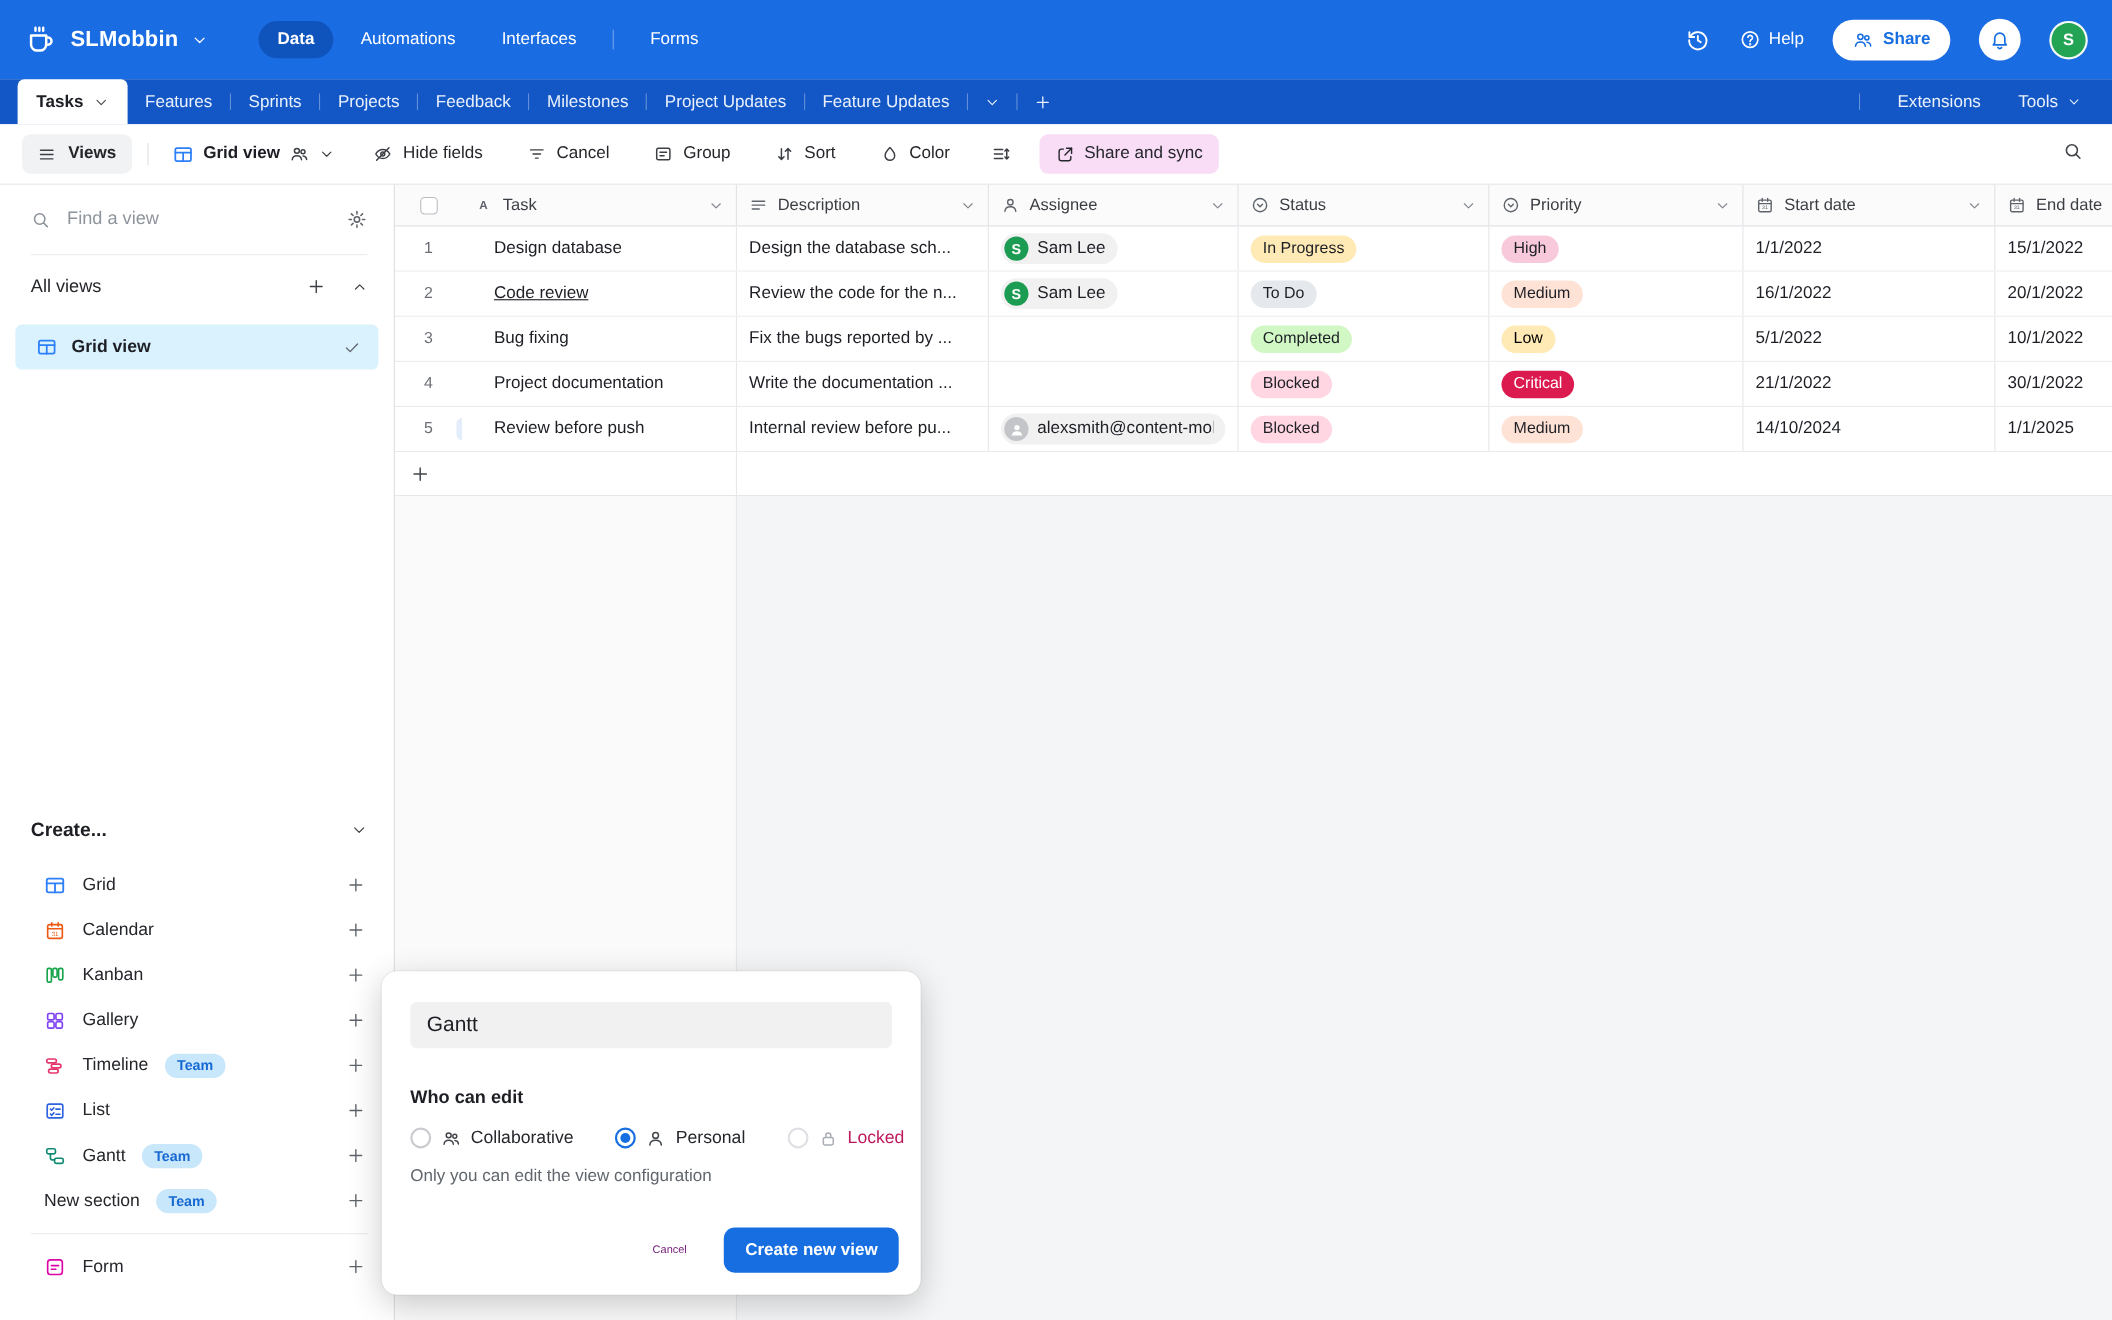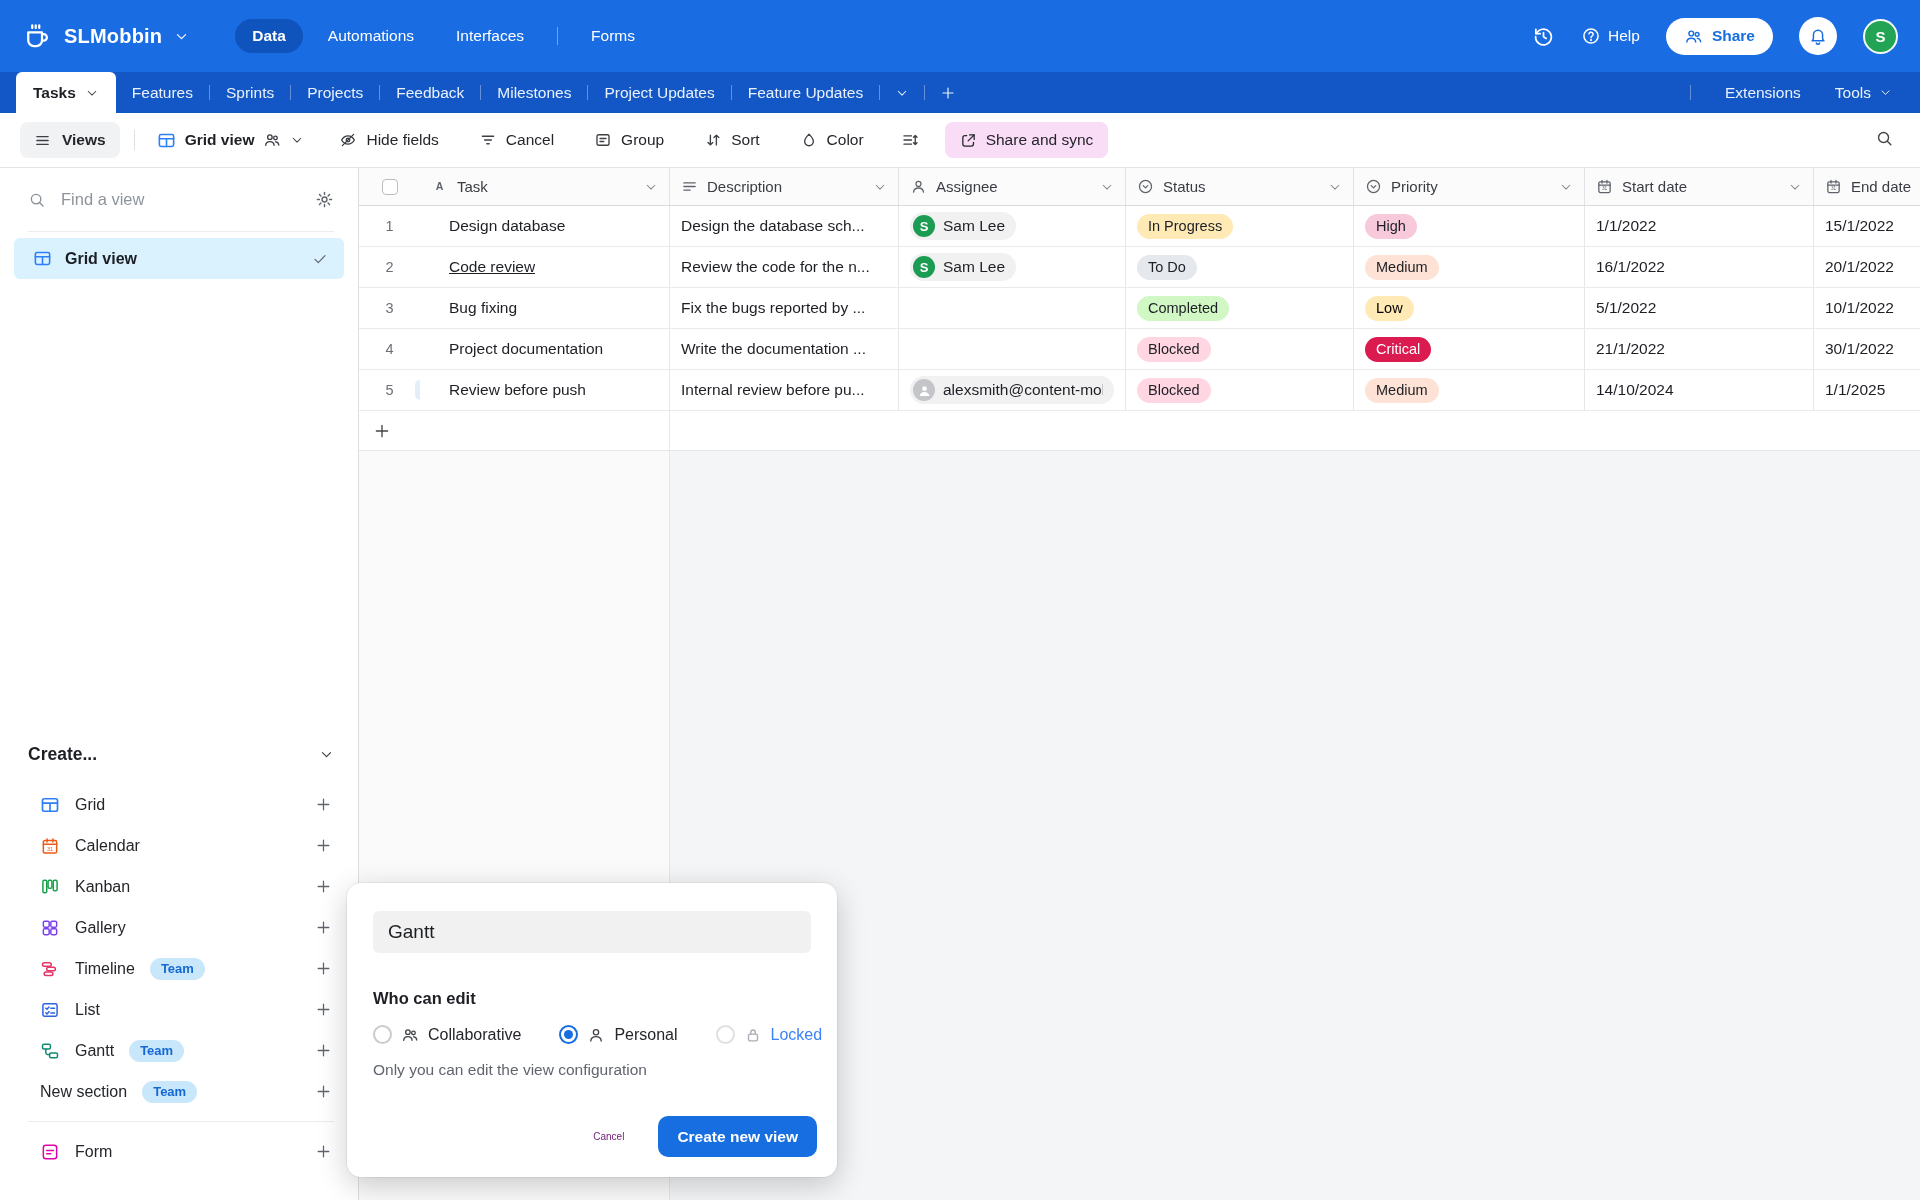--- a/index.html
+++ b/index.html
@@ -122,21 +122,21 @@
     z-index:50; padding:28px 26px; }
   .modal-input { width:100%; height:42px; background:#F1F1F2; border:none; outline:none; border-radius:6px;
     font-size:19px; padding:0 15px; color:#1D1F25; font-family:"Liberation Sans",sans-serif; }
   .who-label { margin-top:36px; font-size:16.5px; font-weight:700; }
   .radio-row { display:flex; align-items:center; margin-top:17px; gap:38px; }
   .radio-opt { display:flex; align-items:center; gap:9px; font-size:16px; color:#24262B; }
   .radio-opt .o-ic { color:#42454A; }
   .radio { width:19px; height:19px; border-radius:50%; border:2px solid #C9CBCF; position:relative; flex:none; }
   .radio.sel { border-color:#166EE1; }
   .radio.sel::after { content:""; position:absolute; inset:3px; border-radius:50%; background:#166EE1; }
-  .radio-opt.disabled { color:#3b82f6; }
+  .radio-opt.disabled { color:#be185d; }
   .radio-opt.disabled .o-ic { color:#A9ADB3; }
   .radio.dis { border-color:#DFE0E3; }
   .helper { margin-top:17px; color:#61666E; font-size:15.5px; }
   .modal-actions { position:absolute; right:20px; bottom:20px; display:flex; align-items:center; gap:28px; }
   .cancel-btn { font-size:10px; font-weight:500; color:#701a75; background:none; border:none;
     font-family:"Liberation Sans",sans-serif; }
   .primary-btn { background:#166EE1; color:#fff; border:none; border-radius:10px; height:41px; padding:0 19px;
     display:flex; align-items:center; font-size:15.5px; font-weight:700; font-family:"Liberation Sans",sans-serif; }
 </style>
 </head>
@@ -375,20 +375,35 @@
         </svg>
       </span>
     <input class="find-input" placeholder="Find a view" style="">
     <span class="ic gear" style="width: 19px; height: 19px;">
         <svg viewBox="0 0 24 24" fill="none" stroke="currentColor" stroke-width="1.8" stroke-linecap="round" stroke-linejoin="round" width="100%" height="100%">
           <circle cx="12" cy="12" r="3.1"></circle>
           <path d="M12 3v2.6M12 18.4V21M3 12h2.6M18.4 12H21M5.6 5.6l1.9 1.9M16.5 16.5l1.9 1.9M18.4 5.6l-1.9 1.9M7.5 16.5l-1.9 1.9"></path>
         </svg>
       </span>
   </div>
+  <div class="section-row">
+    <span class="section-label">All views</span>
+    <span class="section-ctrls">
+      <span class="ic" style="width: 17px; height: 17px;">
+          <svg viewBox="0 0 24 24" fill="none" stroke="currentColor" stroke-width="1.8" stroke-linecap="round" stroke-linejoin="round" width="100%" height="100%">
+            <path d="M12 4.5v15M4.5 12h15"></path>
+          </svg>
+        </span>
+      <span class="ic" style="width: 14px; height: 14px;">
+          <svg viewBox="0 0 24 24" fill="none" stroke="currentColor" stroke-width="1.8" stroke-linecap="round" stroke-linejoin="round" width="100%" height="100%">
+            <path d="M5.5 15l6.5-6.5L18.5 15"></path>
+          </svg>
+        </span>
+    </span>
+  </div>
   <div class="view-item">
     <span class="ic grid-ic" style="width: 19px; height: 19px;">
         <svg viewBox="0 0 24 24" fill="none" stroke="currentColor" stroke-width="2" stroke-linecap="round" stroke-linejoin="round" width="100%" height="100%">
           <rect x="3" y="4.5" width="18" height="15" rx="2"></rect>
           <path d="M3 9.7h18M12 9.7V19.5"></path>
         </svg>
       </span>
     <span class="view-item-label">Grid view</span>
     <span class="ic check" style="width: 16px; height: 16px;">
         <svg viewBox="0 0 24 24" fill="none" stroke="currentColor" stroke-width="1.8" stroke-linecap="round" stroke-linejoin="round" width="100%" height="100%">

